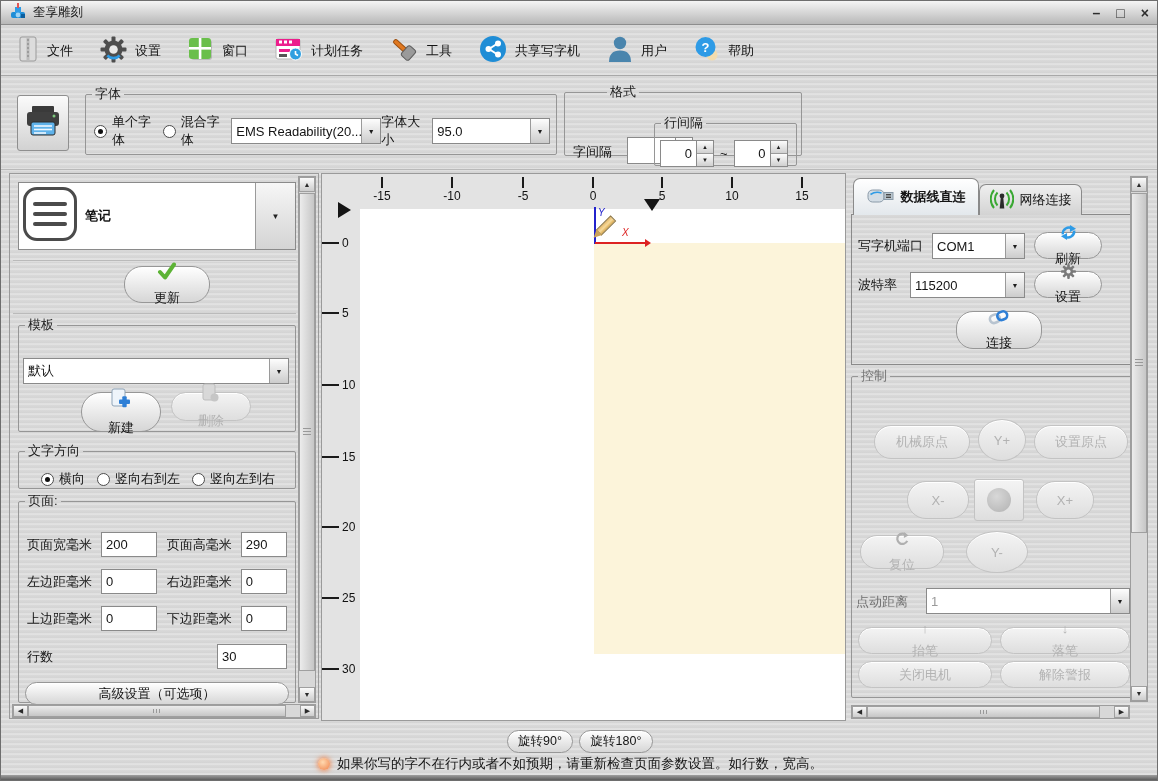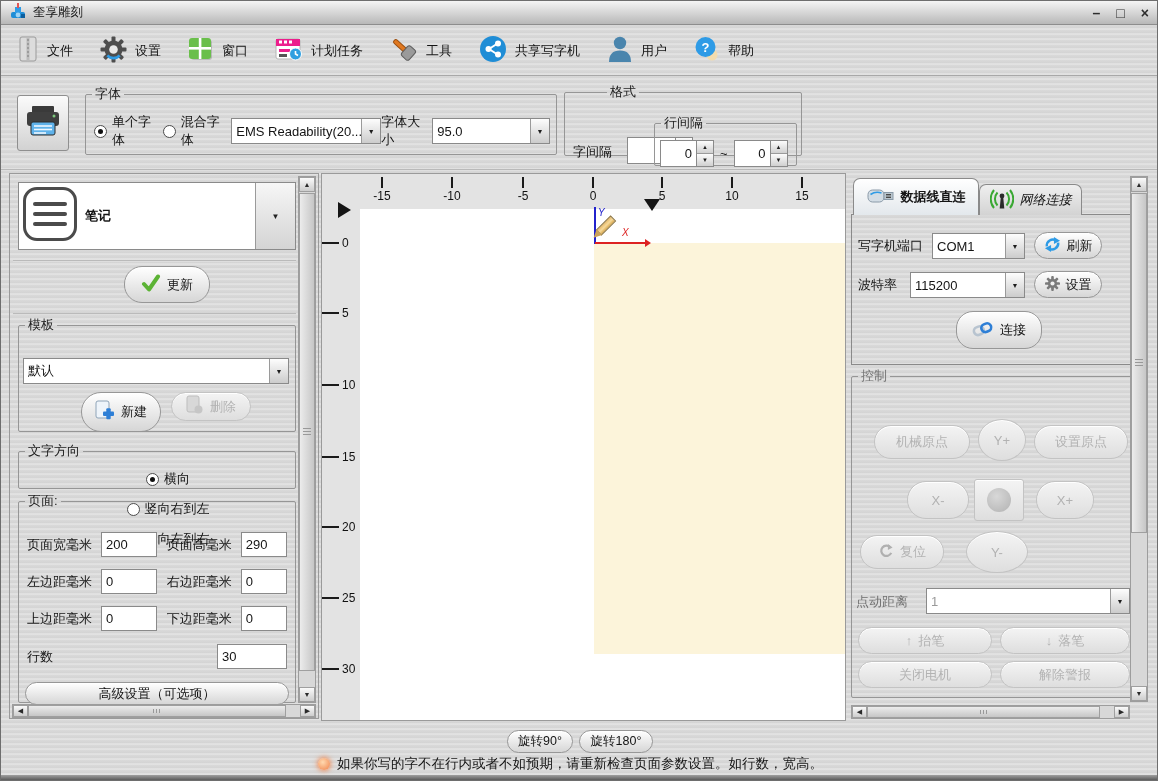--- a/index.html
+++ b/index.html
@@ -35,36 +35,36 @@
   .cval{flex:1;display:flex;align-items:center;padding:0 4px;white-space:nowrap;overflow:hidden;}
   .carw{width:19px;display:flex;align-items:center;justify-content:center;font-size:7px;color:#1e1e1e;
     border-left:1px solid #9a9a9a;background:linear-gradient(#fdfdfd,#cccccc);}
   .spin{display:flex;align-items:stretch;background:#fff;border:1px solid #8a8a8a;height:27px;}
   .sval{flex:1;text-align:right;display:flex;align-items:center;justify-content:flex-end;padding:0 4px;}
   .sbt{width:17px;display:flex;flex-direction:column;border-left:1px solid #8a8a8a;}
   .sbt span{flex:1;display:flex;align-items:center;justify-content:center;font-size:6px;color:#1e1e1e;
     background:linear-gradient(#fcfcfc,#d0d0d0);}
   .sbt span:first-child{border-bottom:1px solid #9a9a9a;}
   .pill{display:inline-flex;align-items:center;justify-content:center;gap:6px;border:1px solid #979797;
-    border-radius:14px;background:linear-gradient(#ffffff,#d6d6d6);box-shadow:inset 0 1px 0 #fff;font-size:13px;}
+    border-radius:14px;background:linear-gradient(#ffffff,#d6d6d6);box-shadow:inset 0 1px 0 #fff;font-size:13px;flex-direction:column;}
   .pill.dis{color:#b2b2b2;border-color:#c3c3c3;background:linear-gradient(#f4f4f4,#dedede);}
   .groove{position:absolute;left:0;right:0;top:168px;height:2px;background:linear-gradient(#a6a6a6,#f2f2f2);}
   
   .lpanel{position:absolute;left:8px;top:172px;width:310px;height:546px;border:1px solid #9a9a9a;}
   .note{position:absolute;left:8px;top:8px;width:278px;height:68px;background:#fff;border:1px solid #8a8a8a;display:flex;align-items:stretch;}
   .burger{width:54px;height:54px;margin:4px;border:3px solid #4b4b4b;border-radius:14px;background:#fff;
     display:flex;flex-direction:column;justify-content:center;gap:6px;padding:0 7px;flex:0 0 54px;}
   .burger i{height:4px;background:#4b4b4b;border-radius:2px;}
   .ns-lab{flex:1;display:flex;align-items:center;padding-left:4px;font-weight:bold;}
   .ns-arw{width:40px;border-left:1px solid #9a9a9a;background:linear-gradient(#f6f6f6,#d4d4d4);
     display:flex;align-items:center;justify-content:center;font-size:8px;color:#222;}
   .sep{position:absolute;left:3px;right:22px;height:2px;background:linear-gradient(#a8a8a8,#f0f0f0);}
   .fs-tpl{position:absolute;left:8px;top:142px;width:278px;height:116px;}
   .fs-dir{position:absolute;left:8px;top:268px;width:278px;height:47px;}
-  .fs-dir .row{display:flex;align-items:center;gap:12px;padding:10px 0 0 22px;flex-direction:column;}
+  .fs-dir .row{display:flex;align-items:center;gap:12px;padding:10px 0 0 22px;}
   .fs-page{position:absolute;left:8px;top:318px;width:278px;height:211px;}
   .prow{position:absolute;left:8px;right:8px;display:flex;align-items:center;gap:4px;}
   .plbl{flex:0 0 70px;}
   .tb{height:25px;background:#fff;border:1px solid #8a8a8a;display:flex;align-items:center;padding:0 4px;}
   
   .sb{position:absolute;background:#d8d8d8;border:1px solid #9d9d9d;}
   .ar{position:absolute;display:flex;align-items:center;justify-content:center;font-size:7px;color:#2a2a2a;
     background:linear-gradient(#fafafa,#cdcdcd);border:1px solid #9f9f9f;}
   .ar.up{left:0;right:0;top:0;height:15px;}
   .ar.dn{left:0;right:0;bottom:0;height:15px;}
@@ -97,21 +97,21 @@
   .xlab{position:absolute;left:300px;top:53px;font-size:10px;font-style:italic;}
   .pencil{position:absolute;left:280px;top:41px;width:8px;height:21px;transform:rotate(45deg);
     background:linear-gradient(90deg,#e6b96a,#f6da9c,#d9a84e);border:1px solid #8a7340;}
   .pencil::after{content:"";position:absolute;left:-1px;bottom:-8px;width:0;height:0;
     border-left:4px solid transparent;border-right:4px solid transparent;border-top:8px solid #caa25a;}
   
   .rpanel{position:absolute;left:848px;top:172px;width:297px;height:548px;}
   .tab{position:absolute;display:flex;align-items:center;justify-content:center;gap:6px;
     border:1px solid #8a8a8a;border-bottom:none;border-radius:7px 7px 0 0;}
   .tab1{left:4px;top:5px;width:126px;height:37px;background:linear-gradient(#ffffff,#e3e8ec);font-weight:bold;z-index:2;}
-  .tab2{left:130px;top:11px;width:103px;height:31px;background:linear-gradient(#efefef,#d3d3d3);z-index:1;font-style:italic;}
+  .tab2{left:130px;top:11px;width:103px;height:31px;background:linear-gradient(#efefef,#d3d3d3);z-index:1;}
   .tabpage{position:absolute;left:2px;top:41px;width:281px;height:151px;border:1px solid #8a8a8a;}
   .fs-ctl{position:absolute;left:2px;top:194px;width:281px;height:331px;}
   .dis-t{color:#707070;}
   .abs{position:absolute;}
   
   .rotbtn{position:absolute;height:23px;border-radius:12px;font-size:12.5px;}
   .statusbar{position:absolute;left:0;right:0;top:753px;height:22px;}
   .st-ic{position:absolute;left:317px;top:4px;width:12px;height:12px;border-radius:50%;
     background:radial-gradient(circle at 40% 35%,#ffd9b0,#f0824a);box-shadow:0 0 5px 1px rgba(240,130,74,.85);}
   .st-tx{position:absolute;left:336px;top:1px;font-size:13.5px;}

